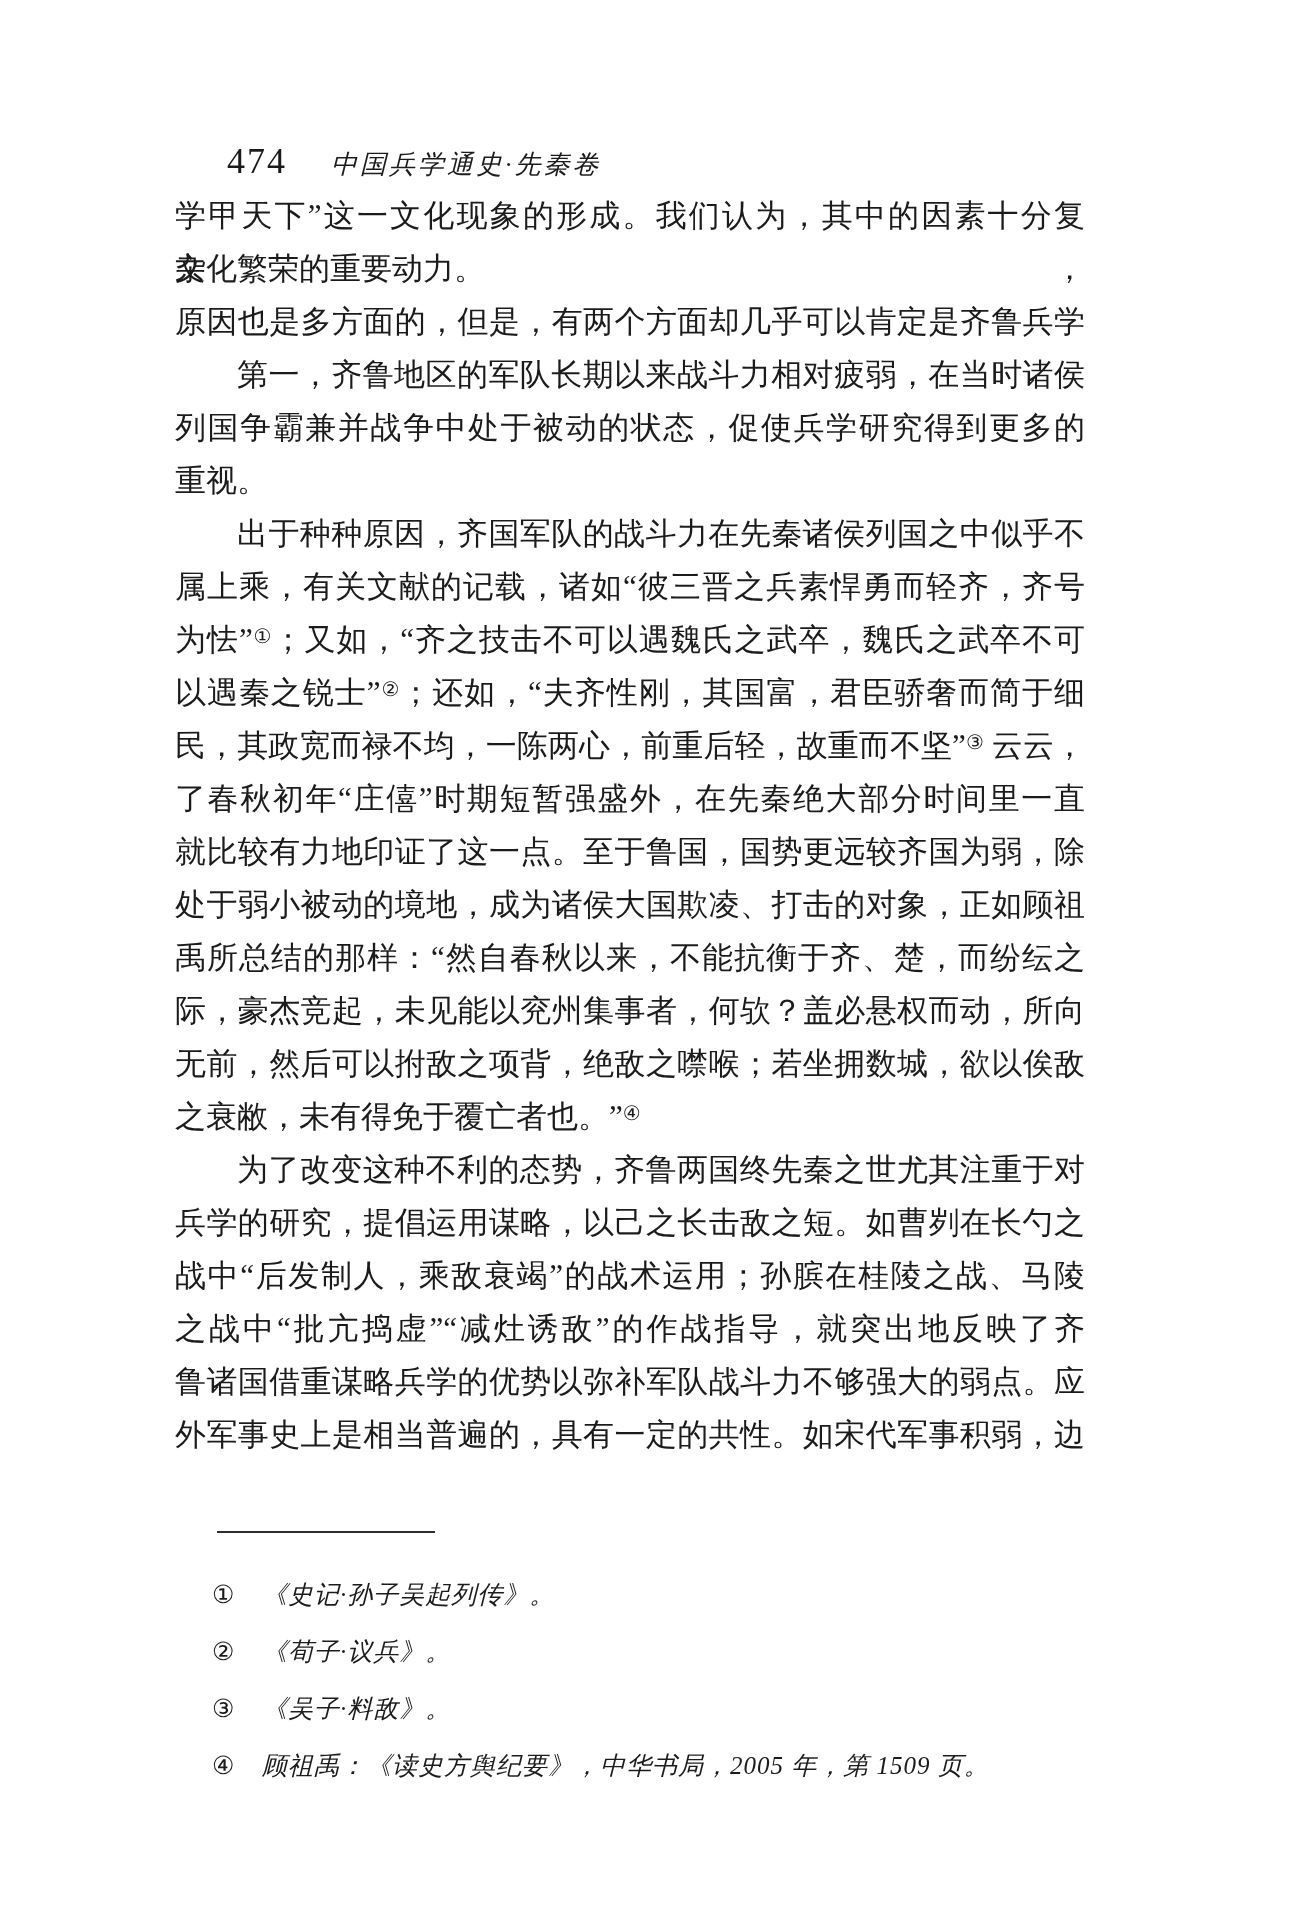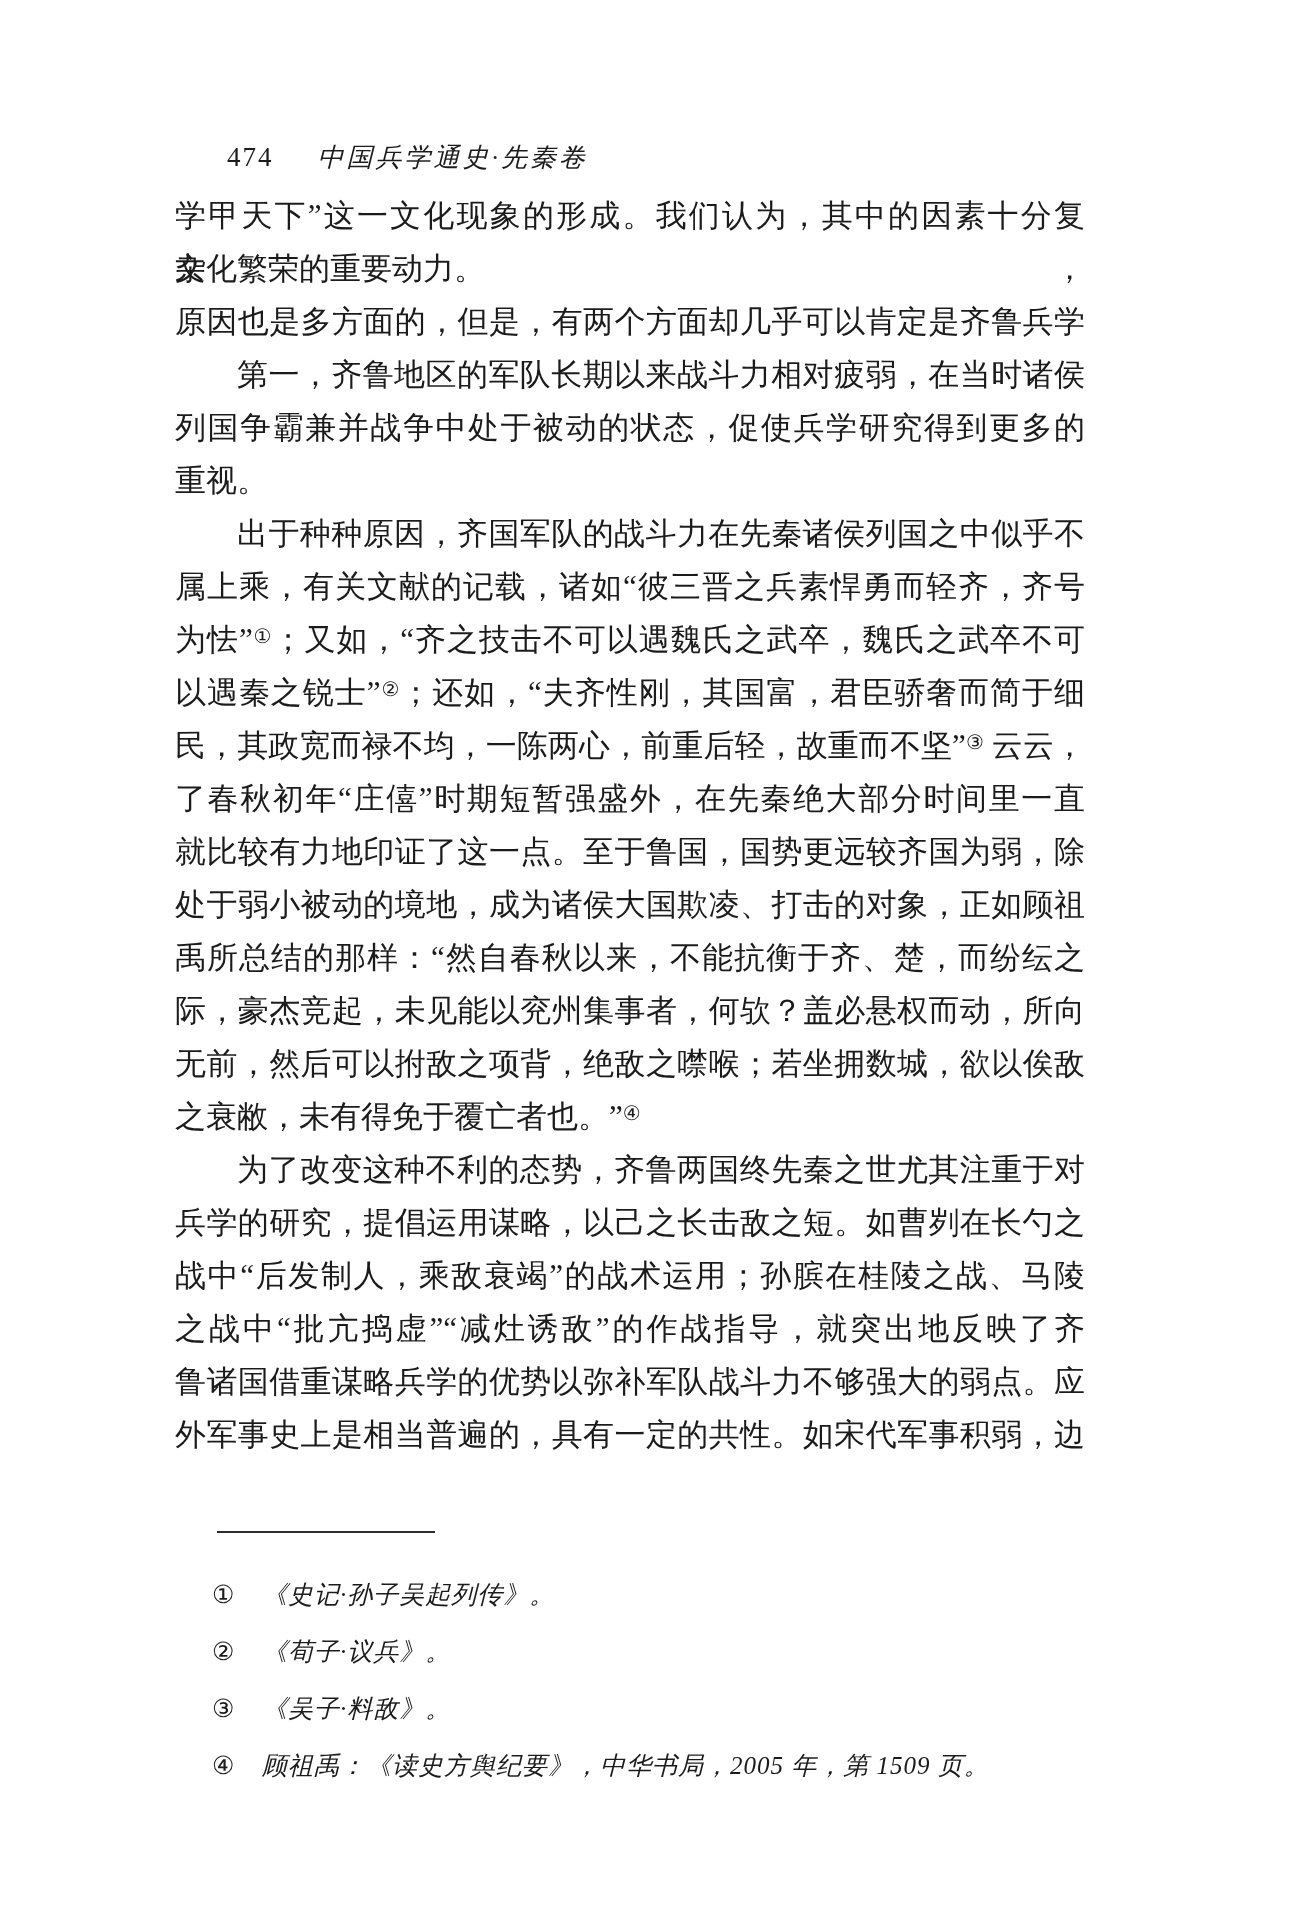--- a/index.html
+++ b/index.html
@@ -14,21 +14,21 @@
     overflow: hidden;
   }
   
   .pagehead {
     position: absolute;
     top: 140px;
     left: 227px;
     font-size: 26px;
     white-space: nowrap;
   }
-  .pagenum { font-size: 27px; letter-spacing: 2px; }
+  .pagenum { font-size: 36px; letter-spacing: 2px; }
   .booktitle { margin-left: 44px; font-style: italic; letter-spacing: 3px; text-align: right; }
 
   
   .bodytext {
     position: absolute;
     top: 189px;
     left: 175px;
     width: 910px;
     font-size: 31px;
   }

